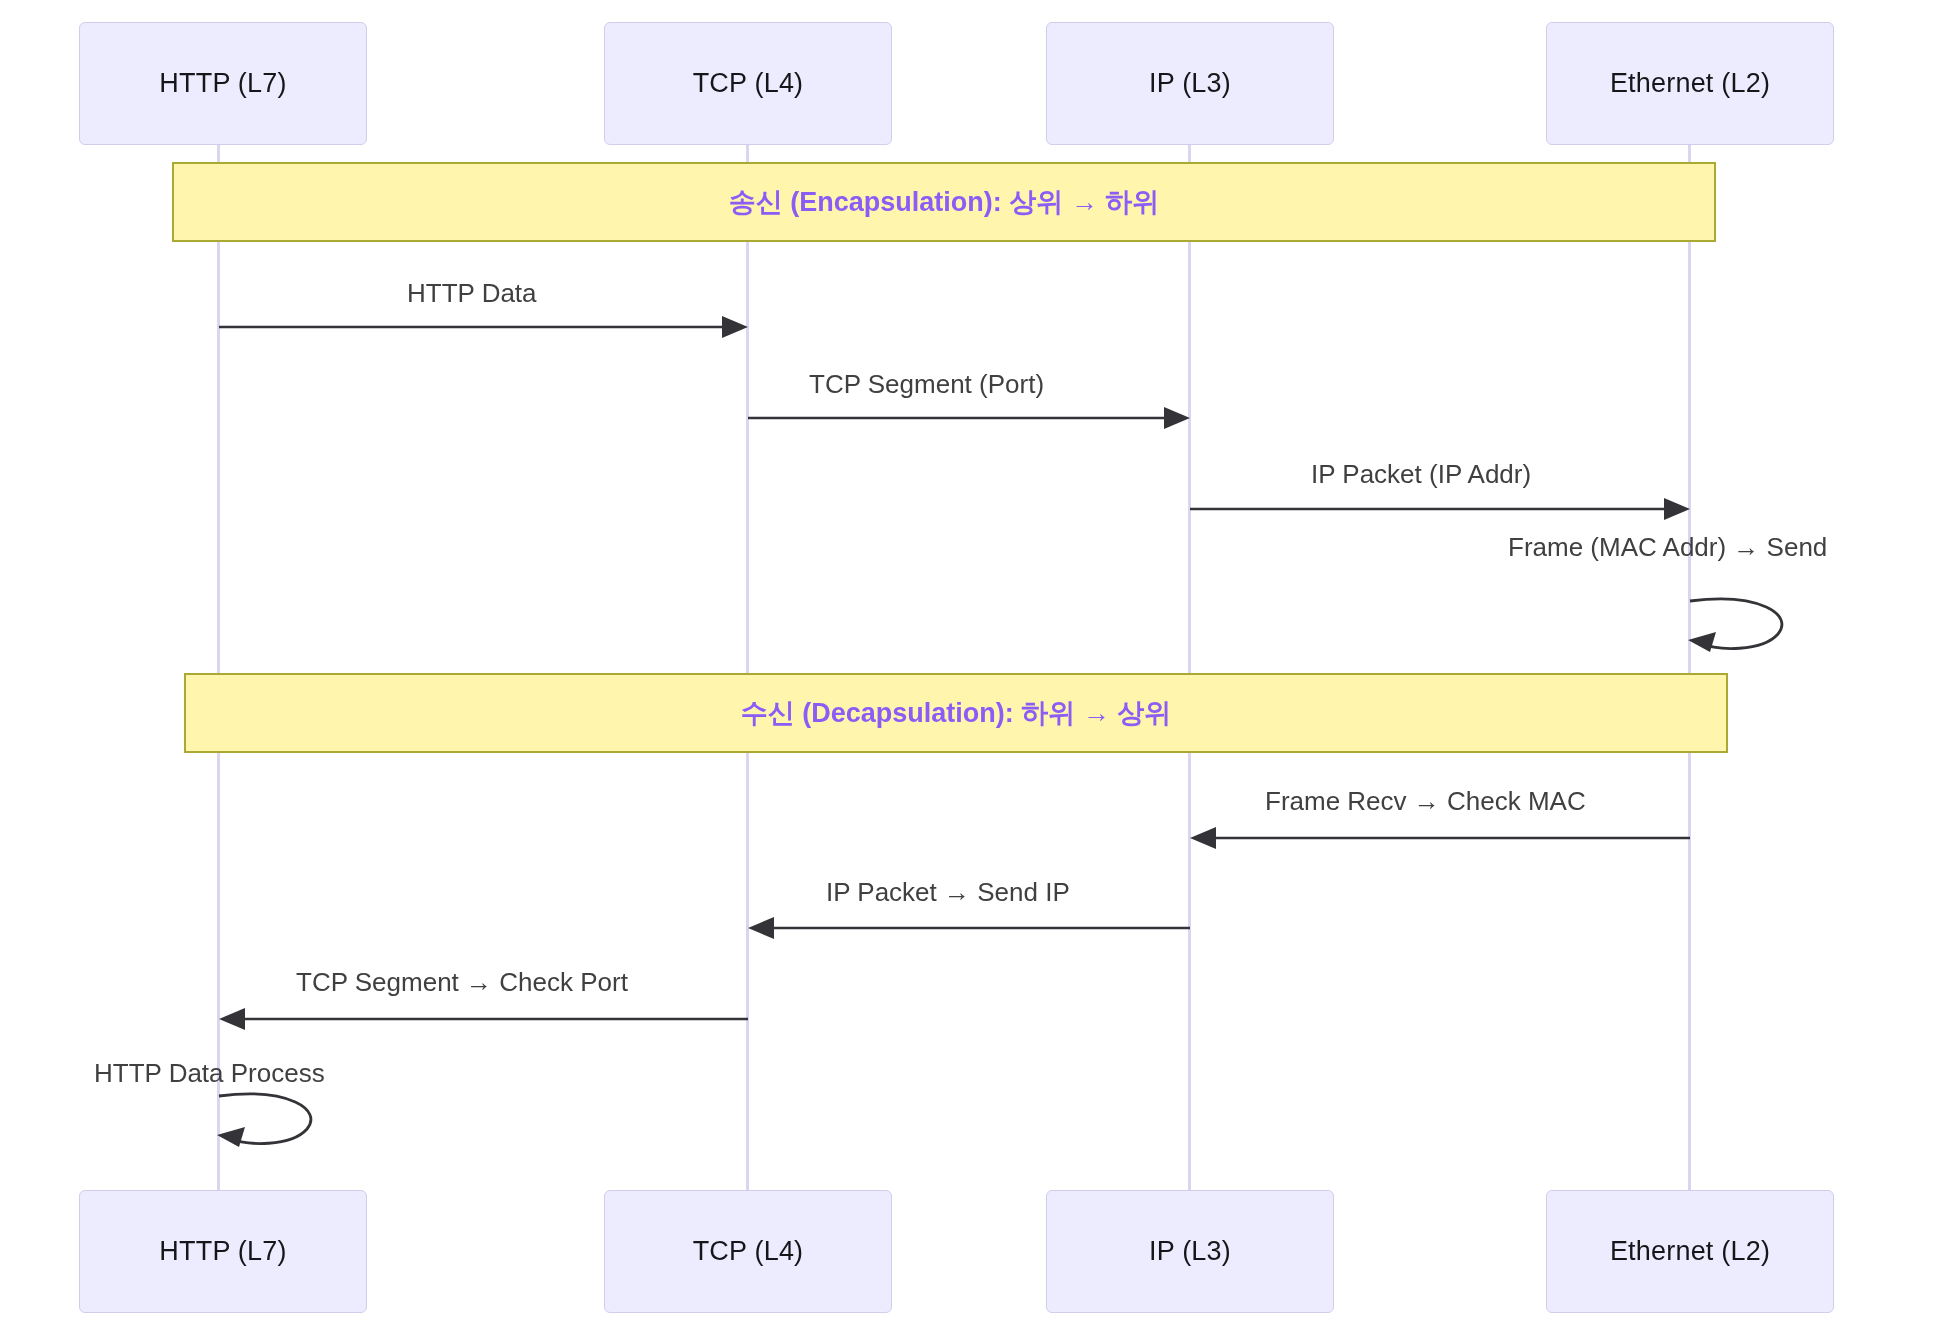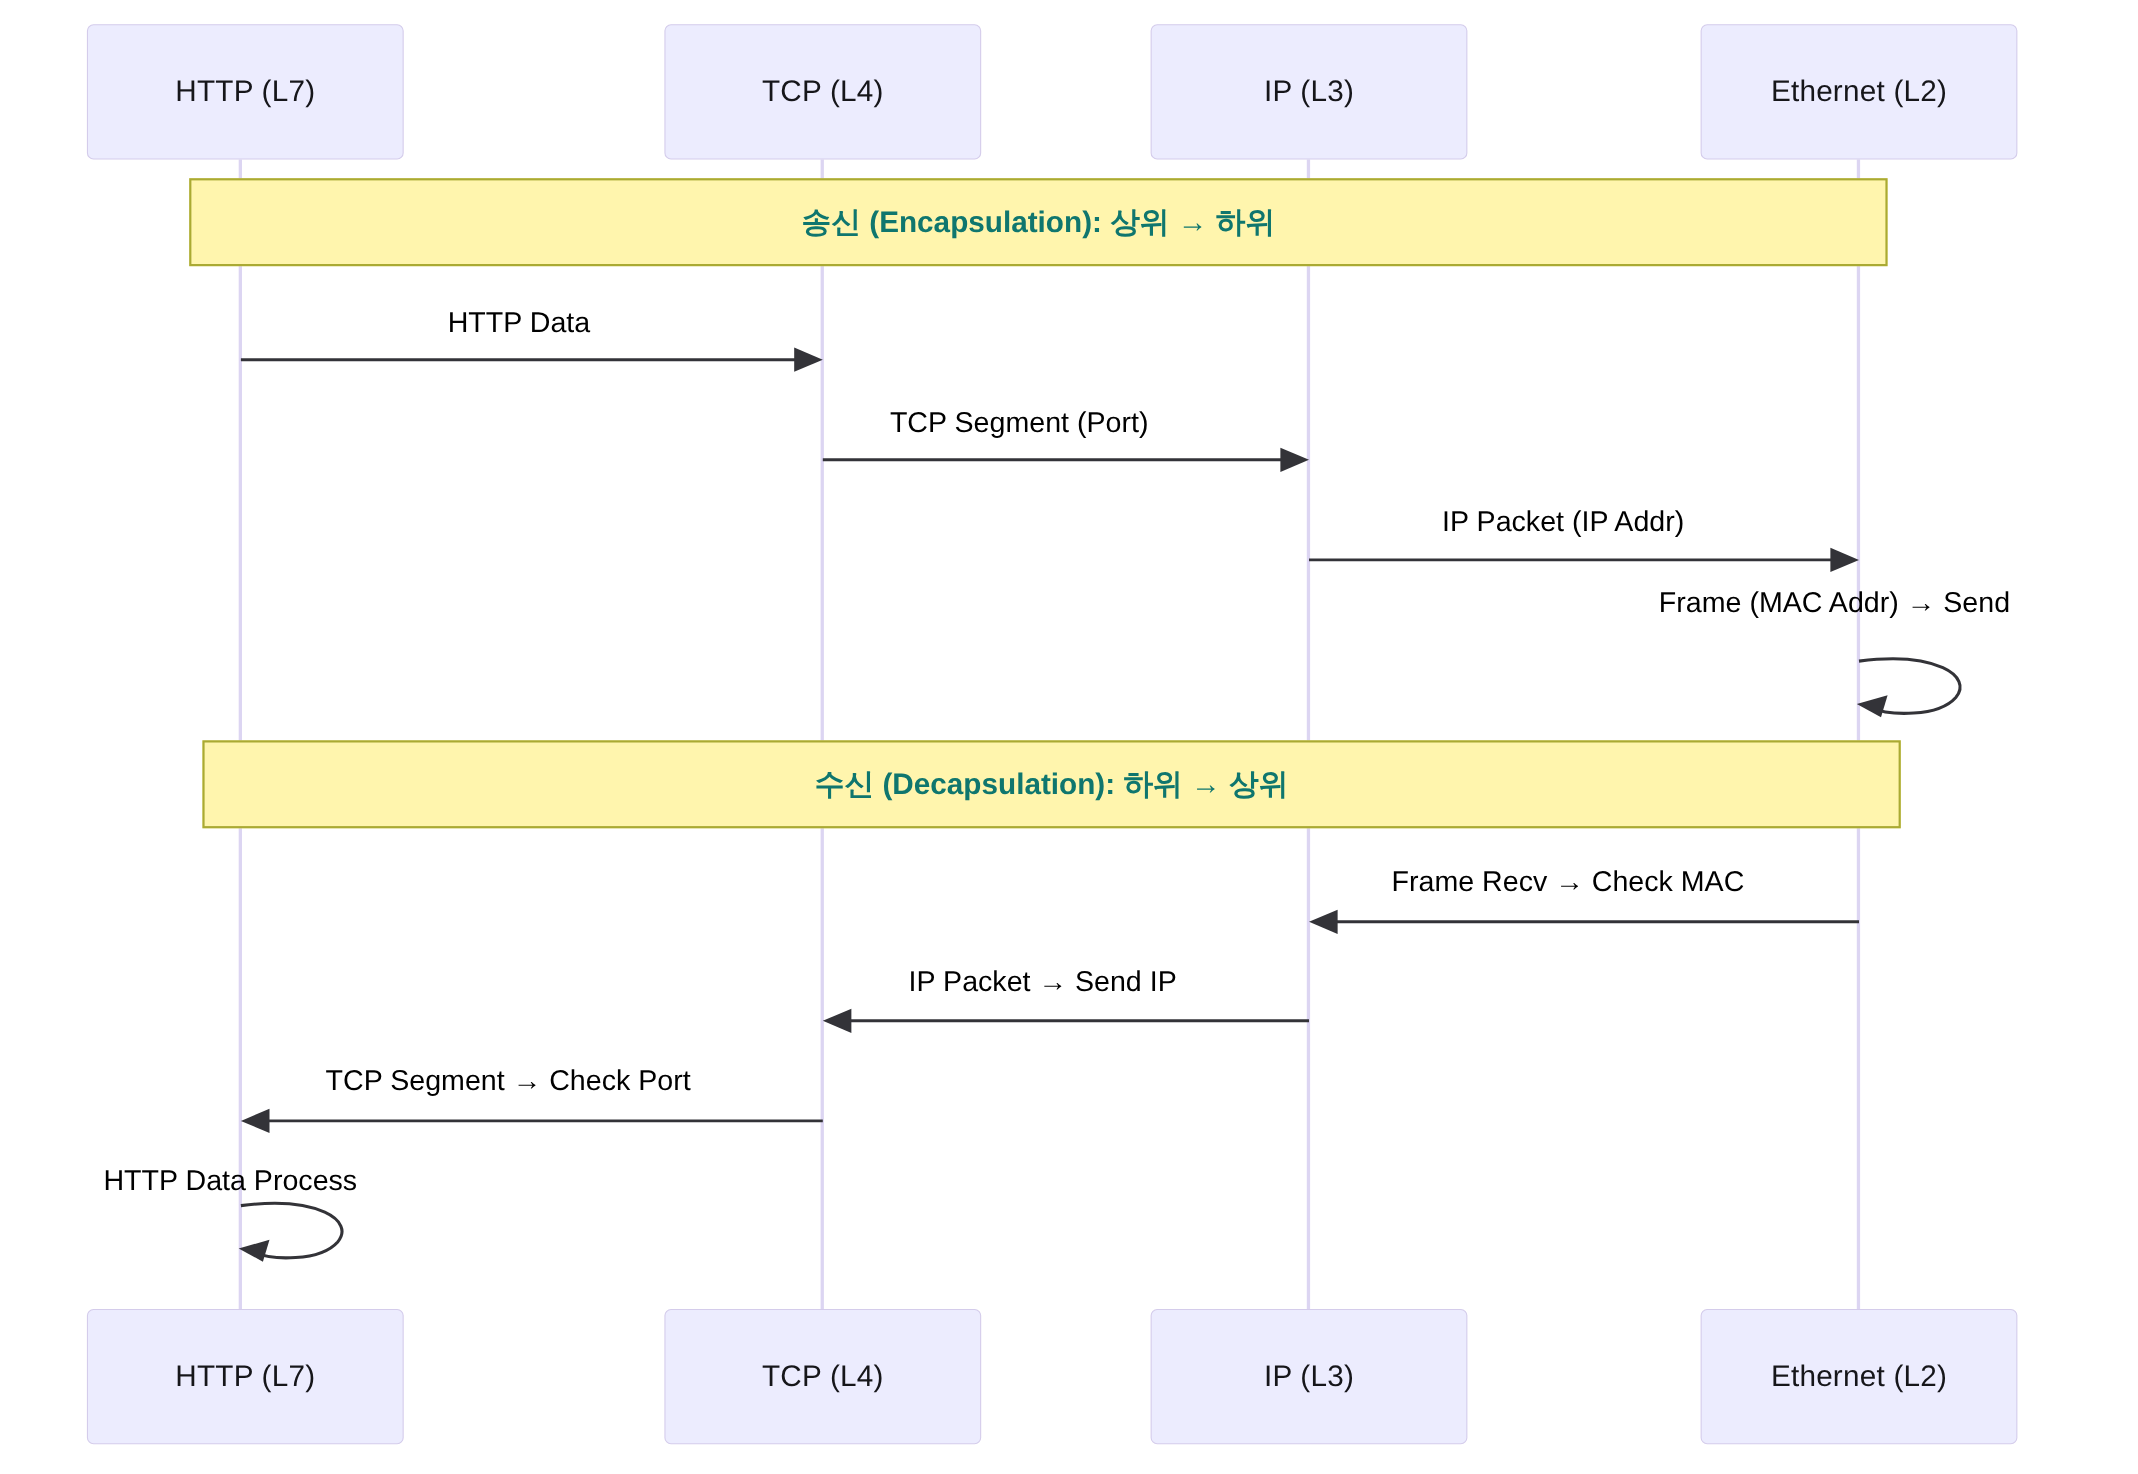--- a/index.html
+++ b/index.html
@@ -23,28 +23,28 @@
     width:3px;
     background:#DCD5F2;
   }
 
   .banner{
     position:absolute;
     box-sizing:border-box;
     background:#FFF5AD;
     border:2px solid #AAAA33;
     display:flex;align-items:center;justify-content:center;
-    font-size:27px;font-weight:bold;color:#0f766e;
+    font-size:27px;font-weight:bold;color:#8b5cf6;
     font-family:"Liberation Sans",sans-serif;
   }
 
   .msg-label{
     position:absolute;
     font-size:26px;
-    color:#000000;
+    color:#404040;
     white-space:nowrap;
     font-family:"Liberation Sans",sans-serif;
   }
 
   .arrow-svg{position:absolute;overflow:visible;}
   .arrow-line{stroke:#333338;stroke-width:2.6px;fill:none;}
   .arrow-head{fill:#333338;}
   .loop-path{stroke:#333338;stroke-width:2.8px;fill:none;}
 </style>
 </head>

